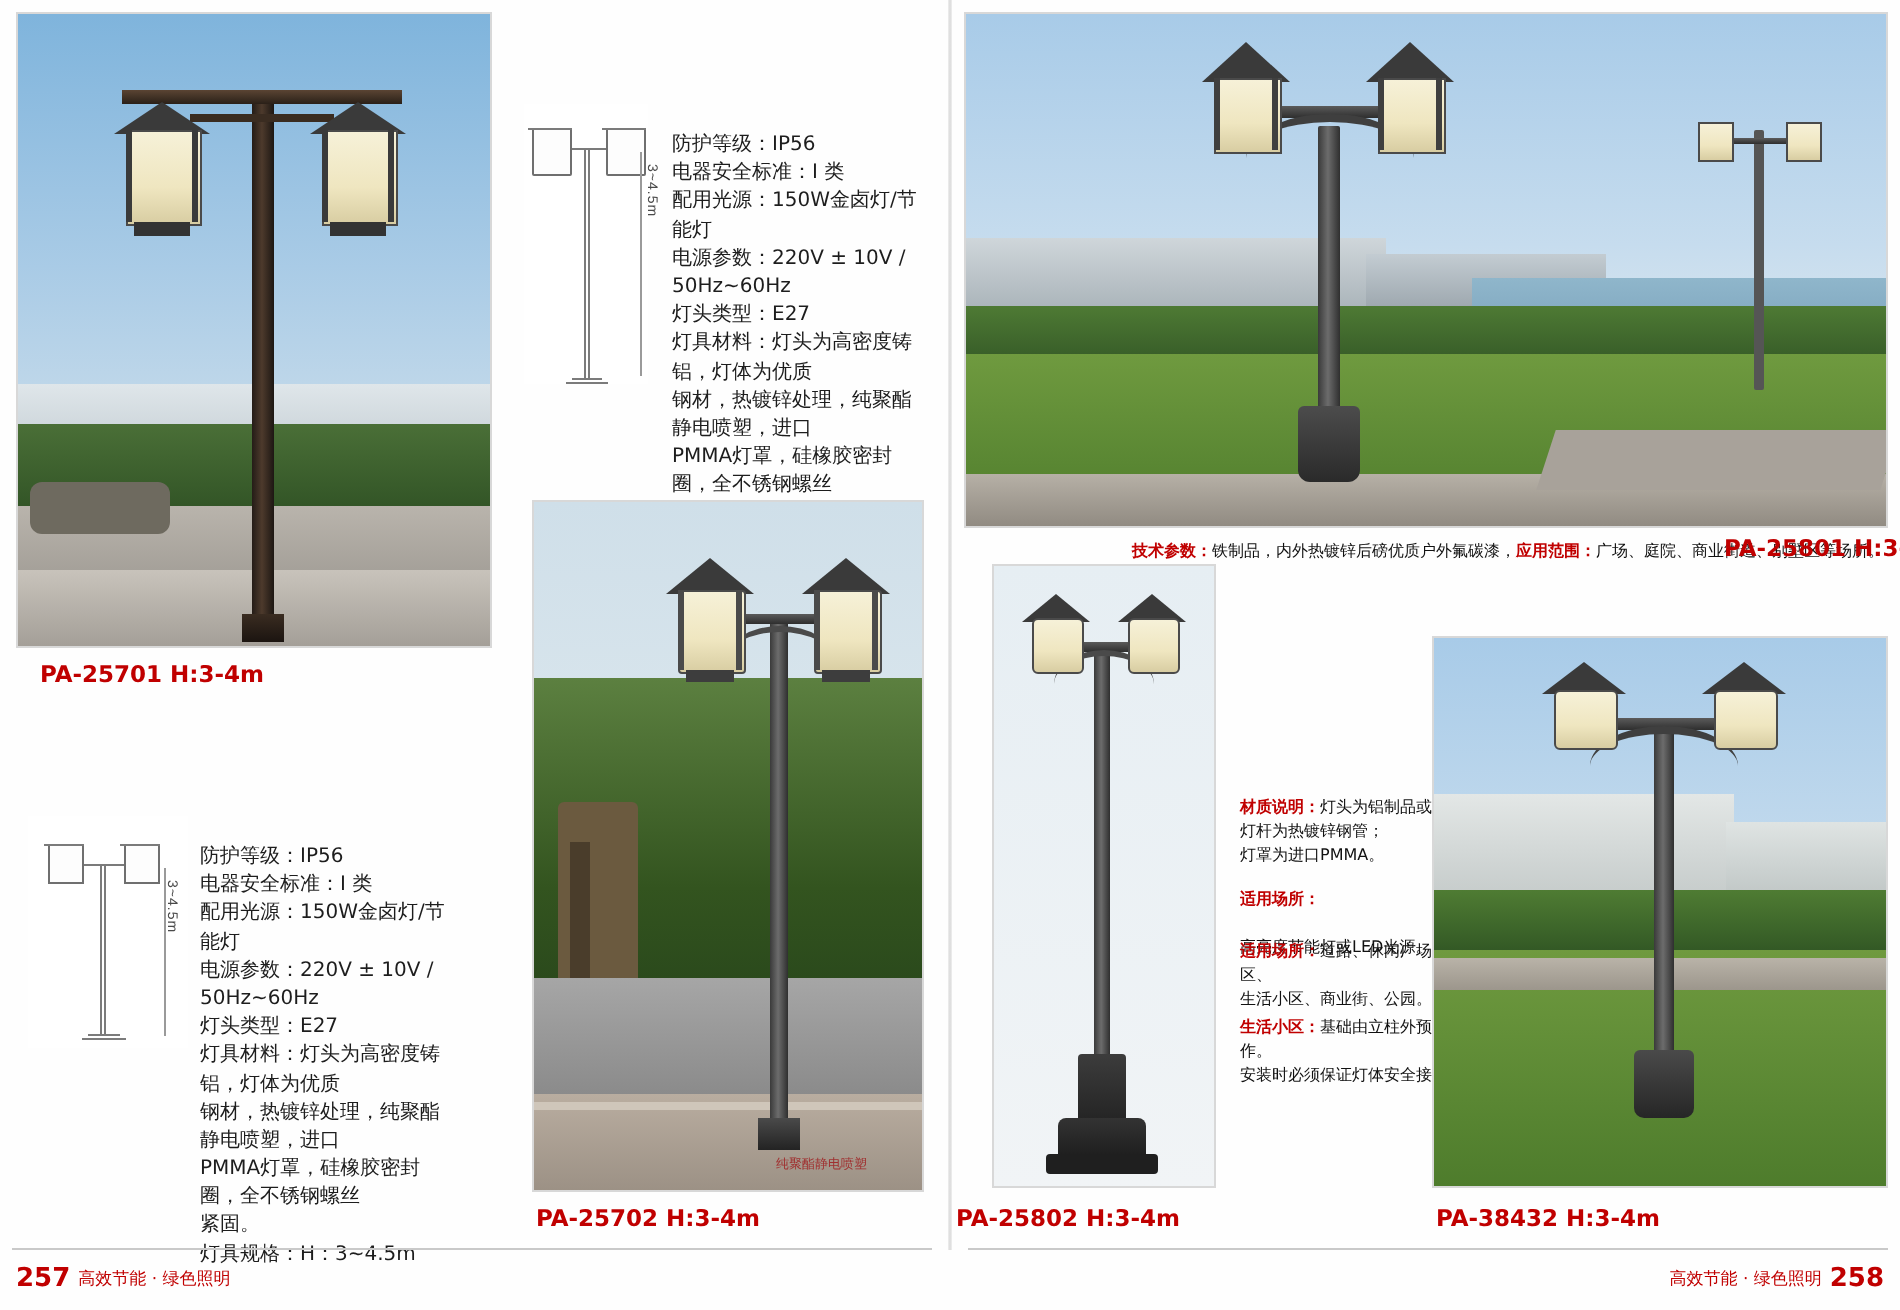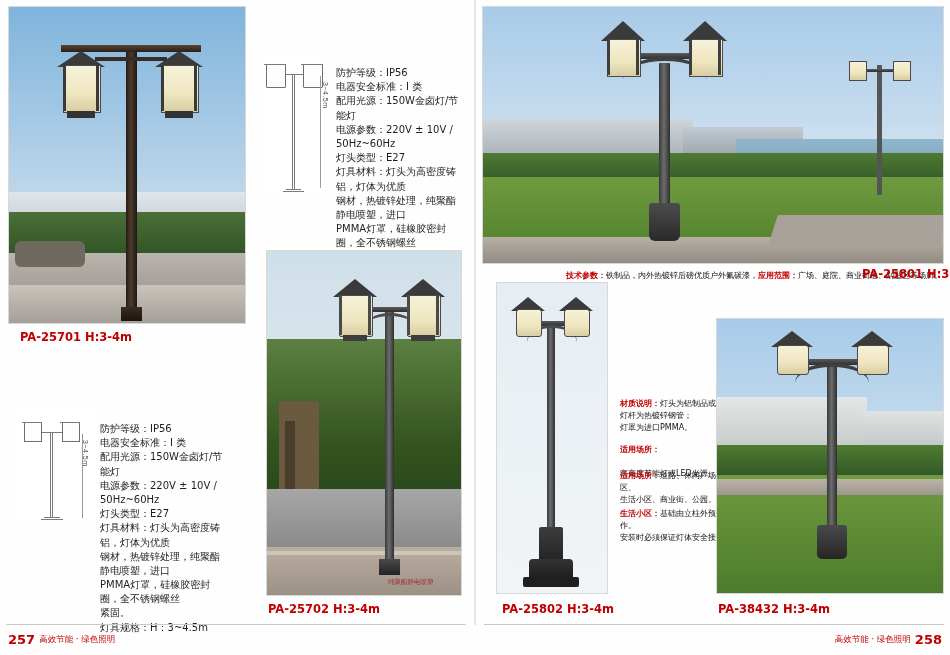--- a/index.html
+++ b/index.html
@@ -346,21 +346,21 @@
     <div style="position:absolute; left:30px; top:42px; width:50px; height:14px; border-top:3px solid #4a4a4a; border-radius:50%/100% 100% 0 0;"></div>
     <div class="lamp-cap" style="left:14px; top:14px; width:34px; height:14px;"></div>
     <div class="lamp-head" style="left:19px; top:26px; width:24px; height:26px; border-radius:3px;"></div>
     <div class="lamp-cap" style="left:62px; top:14px; width:34px; height:14px;"></div>
     <div class="lamp-head" style="left:67px; top:26px; width:24px; height:26px; border-radius:3px;"></div>
 
     <div style="position:absolute; left:42px; top:244px; width:24px; height:34px; background:linear-gradient(to bottom,#3c3c3c,#242424); border-radius:2px;"></div>
     <div style="position:absolute; left:32px; top:276px; width:44px; height:22px; background:linear-gradient(to bottom,#333,#1b1b1b); border-radius:4px 4px 2px 2px;"></div>
     <div style="position:absolute; left:26px; top:294px; width:56px; height:10px; background:#1f1f1f; border-radius:2px;"></div>
   </div>
-  <div class="caption" style="left:502px; top:602px;">PA-25802 H:3-4m</div>
+  <div class="caption" style="left:478px; top:602px;">PA-25802 H:3-4m</div>
 
   <div class="spec-red" style="left:620px; top:386px; width:140px;">
     <b>材质说明：</b><span>灯头为铝制品或铁制品；
 灯杆为热镀锌钢管；
 灯罩为进口PMMA。</span>
   </div>
   <div class="spec-red" style="left:620px; top:432px; width:150px;">
     <b>适用场所：</b><br>
     <span>高亮度节能灯或LED光源。</span>
   </div>

